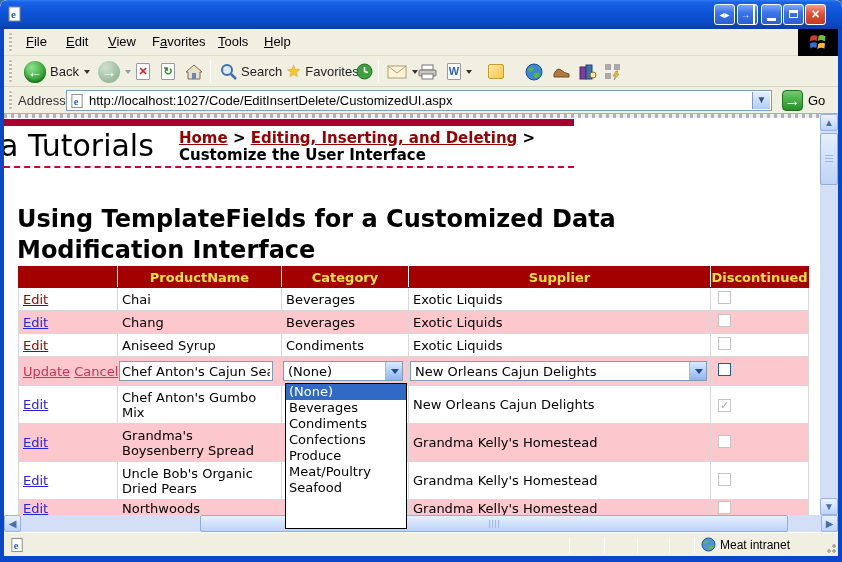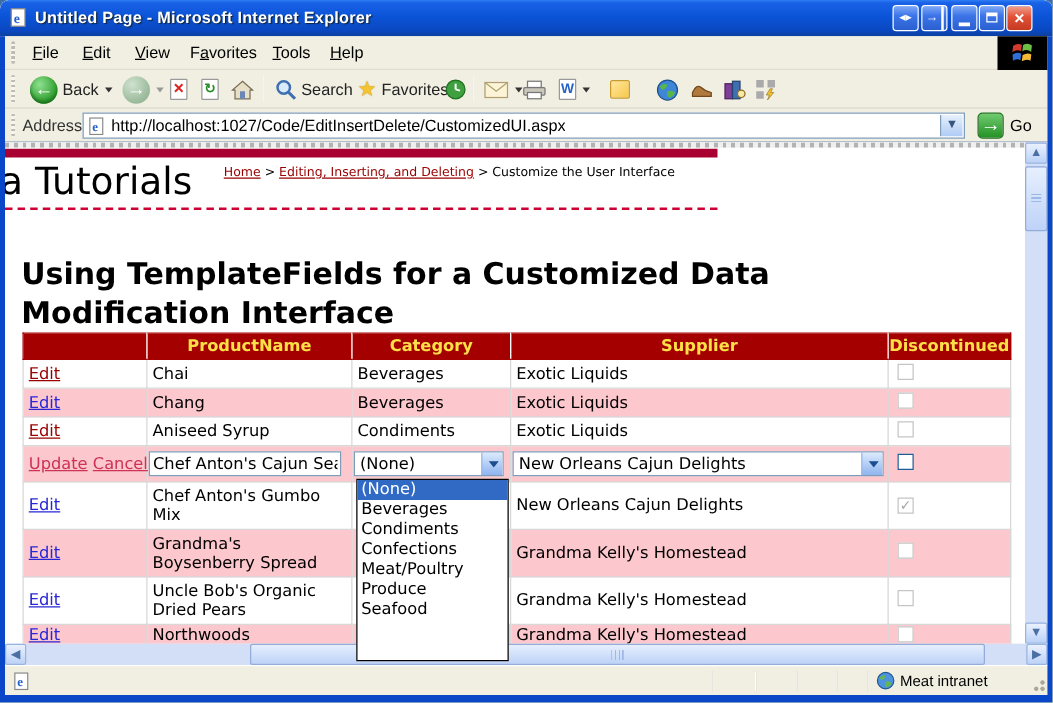--- a/index.html
+++ b/index.html
@@ -63,21 +63,21 @@
       background:linear-gradient(180deg,#6FCB6F,#259125); color:#fff; font-weight:bold; text-align:center; line-height:19px; }
   .go-label { font-size:13px; color:#000; }
 
   
   .content { position:absolute; left:4px; top:114px; width:816px; height:401px; background:#fff; overflow:hidden;
       font-family:"DejaVu Sans", sans-serif; }
   .dash-strip { position:absolute; left:0; top:0; width:816px; height:4px; background:#f4f4f4;
       background-image:repeating-linear-gradient(90deg,#b3b3b3 0 3px,#efefef 3px 7px); }
   .maroon-bar { position:absolute; left:0; top:5px; width:570px; height:7px; background:#A80030; }
   .brand { position:absolute; left:-4px; top:14px; font-size:30px; color:#000; letter-spacing:0; white-space:nowrap; }
-  .crumbs { position:absolute; left:175px; top:16px; width:398px; font-size:10px; font-weight:normal; line-height:17px; color:#000; }
+  .crumbs { position:absolute; left:175px; top:16px; width:398px; font-size:15px; font-weight:bold; line-height:17px; color:#000; }
   .crumbs a { color:#990000; }
   .red-dashes { position:absolute; left:0; top:52px; width:570px; border-top:2px dashed #CC0033; }
   .h1 { position:absolute; left:13px; top:70px; width:620px; font-size:24px; font-weight:bold; color:#000; line-height:31px;margin-top:20px; }
 
   table.grid { position:absolute; left:14px; top:152px; width:790px; border-collapse:collapse; table-layout:fixed;
       font-size:13px; }
   table.grid th { background:#A40000; color:#fde047; font-weight:bold; text-align:center; height:21px;
       border:1px solid #A40000; border-right:1px solid #fff; padding:0; }
   table.grid td { border:1px solid #D8D8D8; padding:1px 3px 1px 4px; vertical-align:middle; color:#000; }
   tr.pink td { background:#FCC7CD; }
@@ -129,21 +129,20 @@
 
 <div class="window">
 
   <div class="titlebar">
     <span class="title-icon">
       <svg width="16" height="16" viewBox="0 0 16 16">
           <rect x="2" y="1" width="11" height="14" fill="#fff" stroke="#888"></rect>
           <text x="4" y="12" font-size="11" font-weight="bold" fill="#2662C6" font-family="Liberation Serif,serif">e</text>
         </svg>
     </span>
-    <span class="title-text">Untitled Page - Microsoft Internet Explorer</span>
     <div class="tbtn" style="left:714px"><span>◂▸</span></div>
     <div class="tbtn" style="left:737px"><span class="glyph-exit">→</span></div>
     <div class="tbtn" style="left:761px">
         <span class="glyph-min"></span>
       </div>
     <div class="tbtn" style="left:783px">
         <span class="glyph-max"></span>
       </div>
     <div class="tbtn close" style="left:805px"><span>×</span></div>
   </div>
@@ -379,22 +378,22 @@
       </tr>
     </tbody>
       </table>
   </div>
 
   <div class="popup">
     <div class="opt selected">(None)</div>
     <div class="opt">Beverages</div>
     <div class="opt">Condiments</div>
     <div class="opt">Confections</div>
+    <div class="opt">Produce</div>
     <div class="opt">Meat/Poultry</div>
-    <div class="opt">Produce</div>
     <div class="opt">Seafood</div>
   </div>
 
   <div class="vscroll">
     <div class="sbtn" style="left:0;top:0;width:18px;height:17px;line-height:16px"><span>▲</span></div>
     <div class="sthumb" style="left:0;top:19px;width:18px;height:52px">
         <span class="grip-v"></span>
       </div>
     <div class="sbtn" style="left:0;bottom:0;width:18px;height:17px;line-height:16px"><span>▼</span></div>
   </div>

